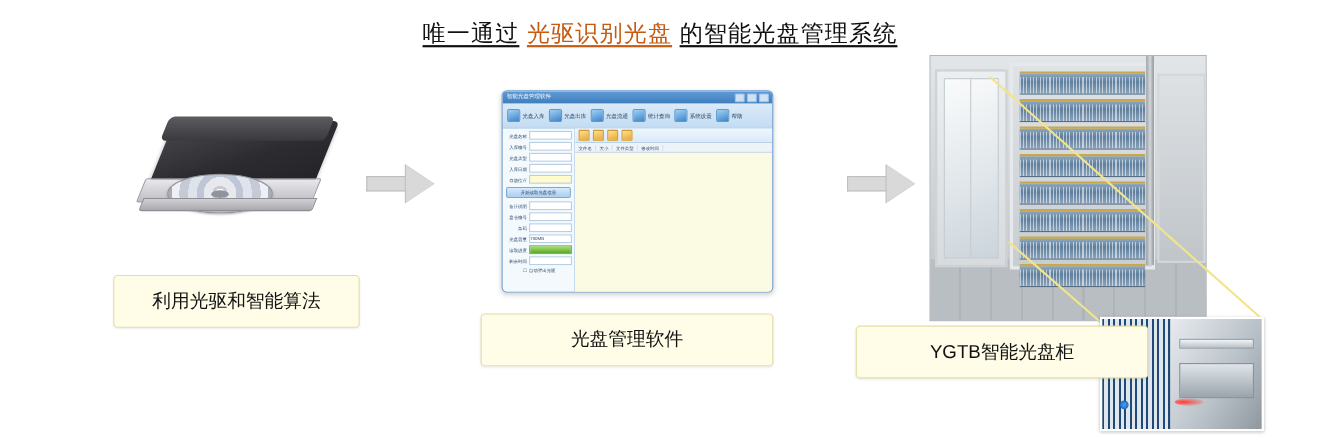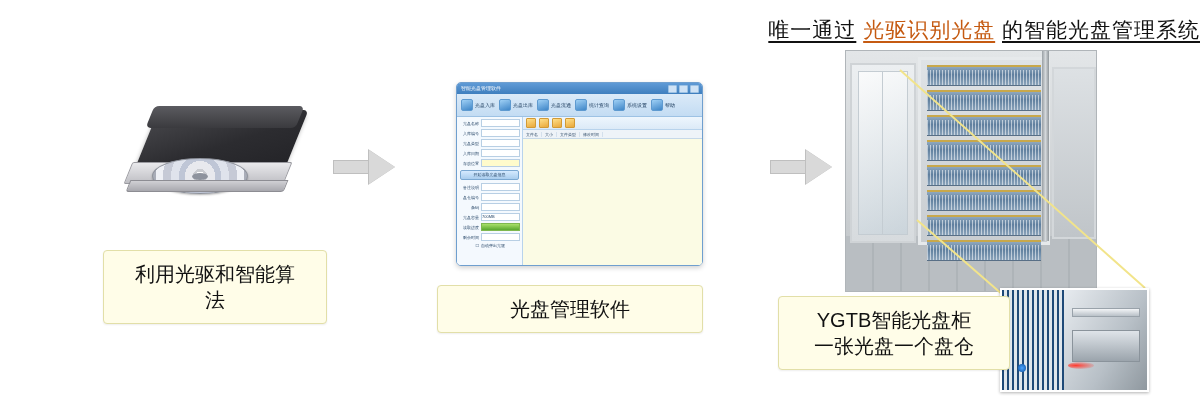--- a/index.html
+++ b/index.html
@@ -14,21 +14,21 @@
     position: relative;
     overflow: hidden;
   }
 
   
   .title {
     position: absolute;
     left: 0;
     top: 16px;
     width: 1200px;
-    text-align: right;
+    text-align: center;
     font-size: 21px;
     color: #111111;
     letter-spacing: 1px;
     white-space: nowrap;
   }
   .title .plain {
     color: #111111;
     text-decoration: underline;
     text-underline-offset: 4px;
   }
@@ -79,29 +79,29 @@
   #arrow2 { left: 770px; top: 150px; }
 
   
   .callout {
     position: absolute;
     background: #fffde8;
     border: 1px solid #e2dfa8;
     border-radius: 4px;
     color: #111111;
     text-align: center;
-    font-size: 20px;
+    font-size: 17px;
     line-height: 26px;
     padding: 10px 28px;
     box-sizing: border-box;
     box-shadow: 0 1px 2px rgba(0,0,0,0.07);
   }
   #callout1 { left: 103px; top: 250px; width: 224px; }
   #callout2 { left: 437px; top: 285px; width: 266px; }
-  #callout3 { left: 778px; top: 296px; width: 232px; }
+  #callout3 { left: 778px; top: 296px; width: 266px; }
 
   
   #drive-stage {
     position: absolute;
     left: 120px;
     top: 100px;
     width: 210px;
     height: 120px;
   }
   .drive-body {
@@ -635,14 +635,13 @@
   <div class="stack"></div>
   <div class="bay"></div>
   <div class="rail"></div>
   <div class="rail2"></div>
   <div class="laser"></div>
   <div class="dot"></div>
 </div>
 
 <div class="callout" id="callout3">
   <div>YGTB智能光盘柜</div>
-  <div>一张光盘一个盘仓</div>
 </div>
 
 </body></html>

